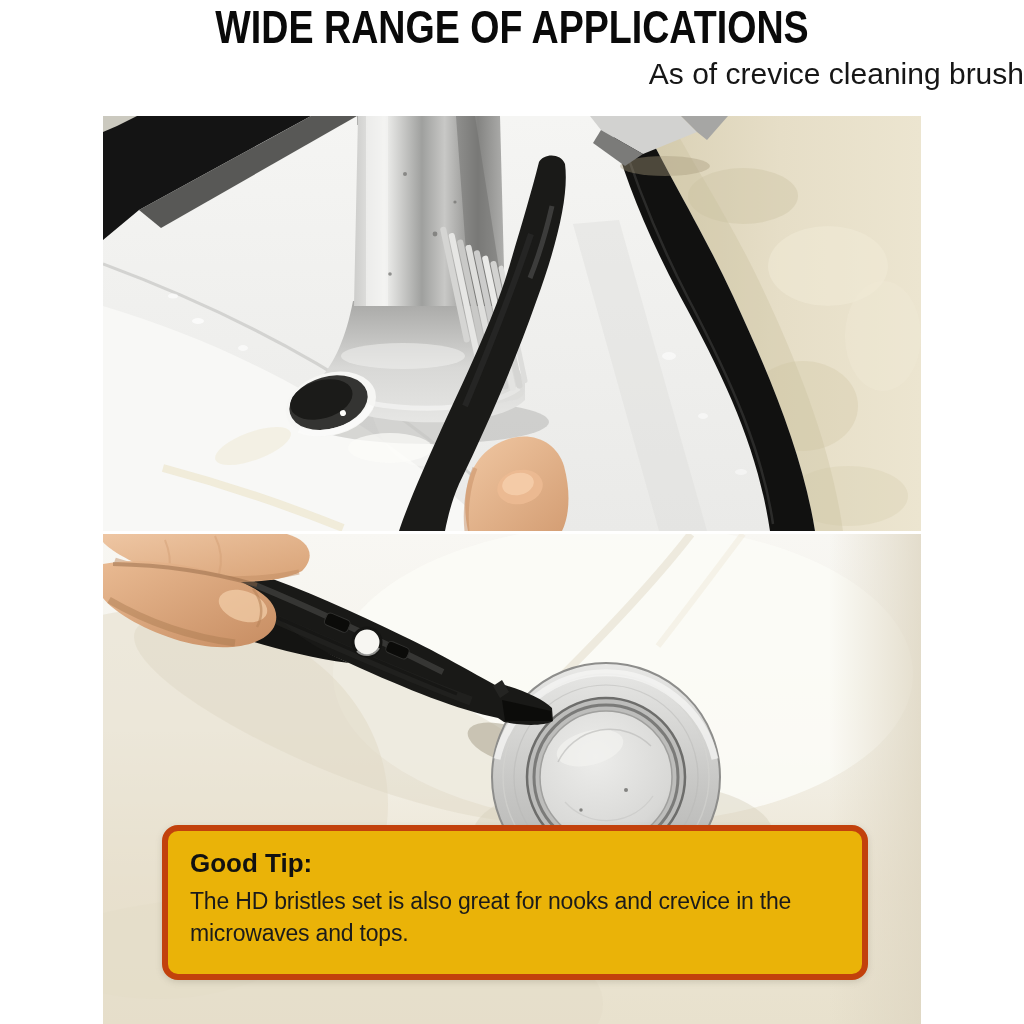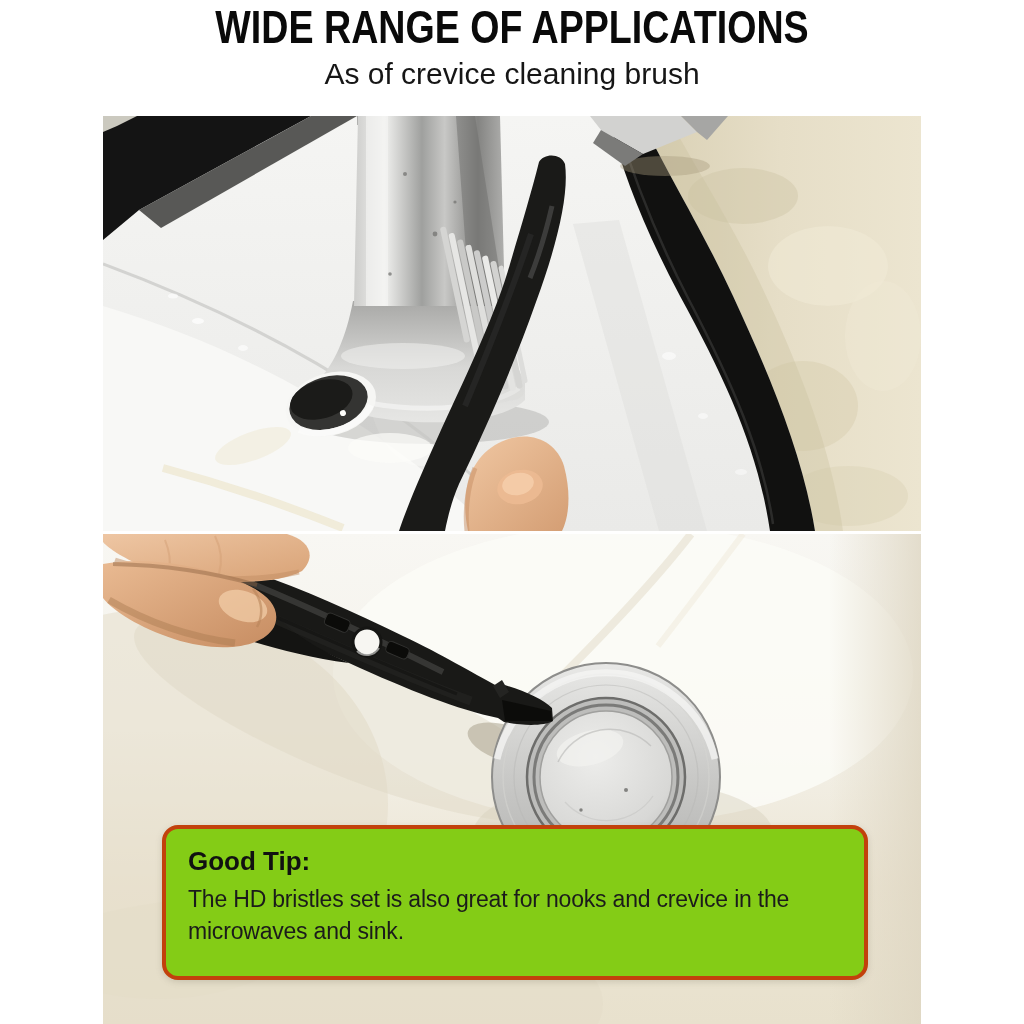--- a/index.html
+++ b/index.html
@@ -1,28 +1,28 @@
 <!DOCTYPE html>
 <html><head>
 <meta charset="utf-8">
 <style>
   html,body{margin:0;padding:0;background:#ffffff;}
   .page{position:relative;width:1024px;height:1024px;background:#ffffff;overflow:hidden;
         font-family:Liberation Sans, sans-serif;}
   .title{position:absolute;top:2px;left:0;width:1024px;text-align:center;
          font-size:47px;font-weight:700;color:#0a0a0a;line-height:50px;
          transform:scaleX(.80);transform-origin:512px 0;white-space:nowrap;}
-  .subtitle{position:absolute;top:56px;left:0;width:1024px;text-align:center;
+  .subtitle{position:absolute;top:56px;left:0;width:1024px;text-align:right;
             font-size:30px;font-weight:400;color:#161616;line-height:36px;}
   .photo{position:absolute;left:103px;width:818px;overflow:hidden;background:#f2f1ef;}
   .photo-top{top:116px;height:415px;}
   .photo-bottom{top:534px;height:490px;}
   .photo svg{display:block;}
   .tip-card{position:absolute;left:162px;top:825px;width:706px;height:155px;
-            box-sizing:border-box;background:#84cc16;border:4px solid #c2410c;
+            box-sizing:border-box;background:#eab308;border:6px solid #c2410c;
             border-radius:16px;box-shadow:0 2px 6px rgba(120,115,95,.25);
             padding:17px 22px 0 22px;}
   .tip-heading{font-size:26px;font-weight:700;color:#111111;line-height:30px;margin:0 0 8px 0;}
   .tip-line{font-size:23px;color:#1b1b1b;line-height:31.5px;white-space:nowrap;letter-spacing:-0.2px;}
 </style>
 </head>
 <body>
 
 <div class="page">
 
@@ -238,16 +238,16 @@
         <path d="M6,66 C42,87 86,103 132,109" stroke="#a97950" stroke-width="7" fill="none" opacity=".45"></path>
         <path d="M150,55 C159,66 161,80 154,93" stroke="#b9865a" stroke-width="2.5" fill="none" opacity=".6"></path>
         <path d="M10,30 C62,31 112,39 154,51" stroke="#8c6140" stroke-width="4" fill="none" opacity=".45"></path>
       </g>
     </svg>
   </div>
 
   <div class="tip-card">
     <div class="tip-heading">Good Tip:</div>
     <div class="tip-line">The HD bristles set is also great for nooks and crevice in the</div>
-    <div class="tip-line">microwaves and sink.</div>
+    <div class="tip-line">microwaves and tops.</div>
   </div>
 
 </div>
 
 </body></html>

